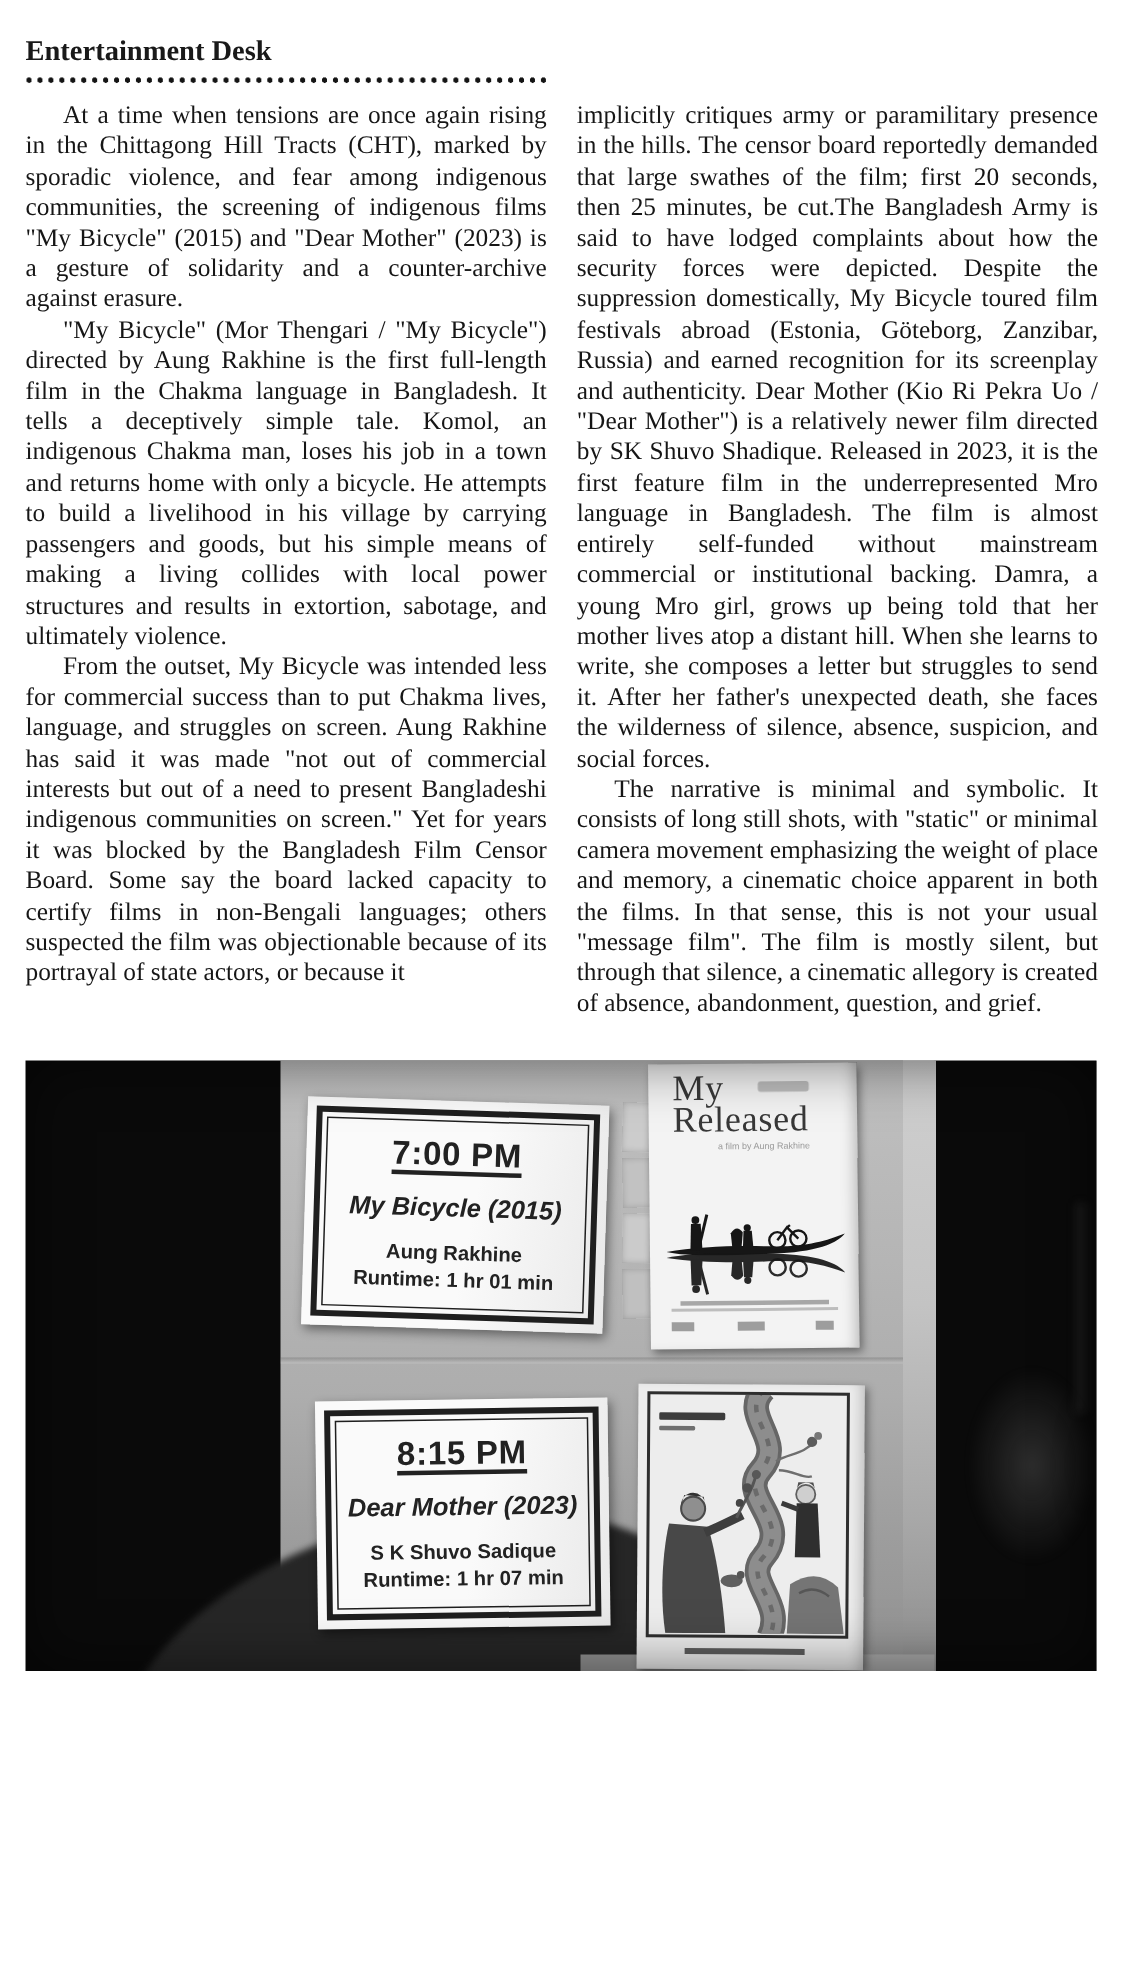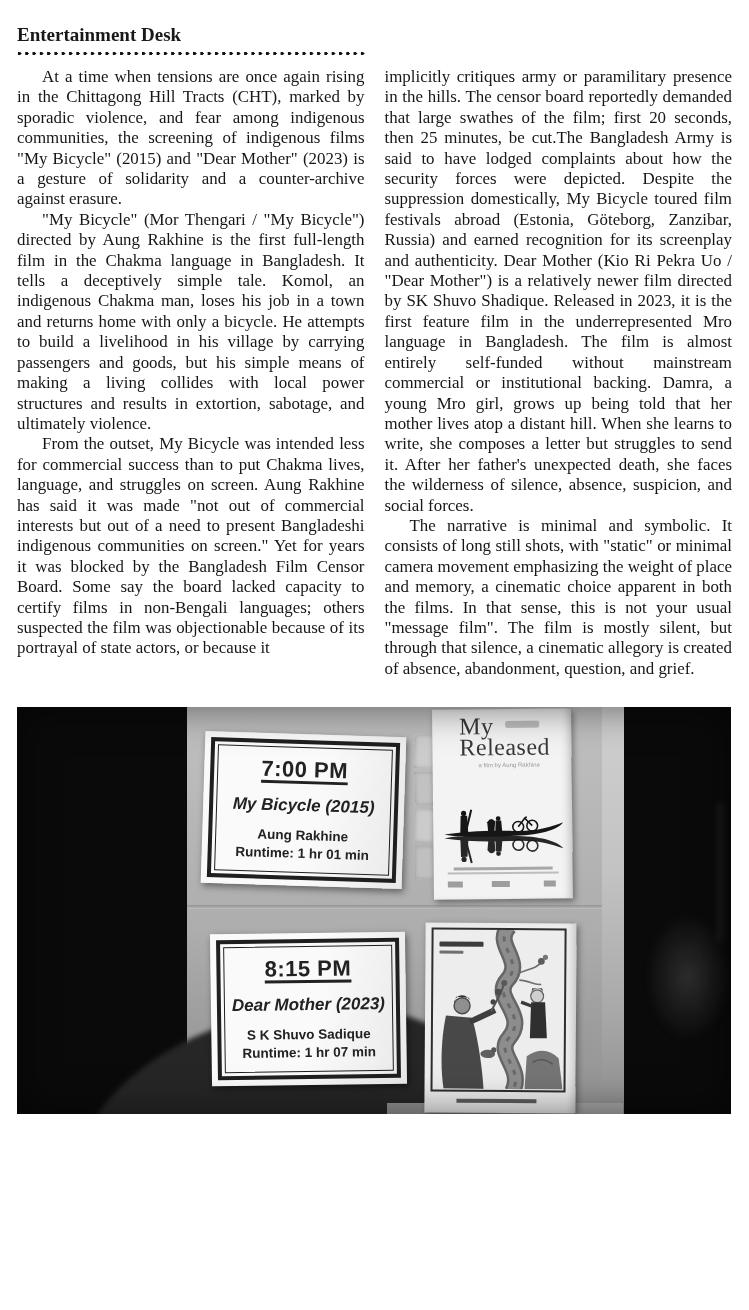--- a/index.html
+++ b/index.html
@@ -73,21 +73,21 @@
   .sign-title{margin-top:13px;font-size:17px;font-weight:700;font-style:italic;}
   .sign-director{margin-top:12px;font-size:13.5px;font-weight:700;}
   .sign-runtime{margin-top:3px;font-size:13.5px;font-weight:700;}
   .sign1{left:186px;top:27px;width:201px;transform:rotate(1.8deg);}
   .sign2{left:194px;top:226px;width:195px;transform:rotate(-0.8deg);}
 
   
   .poster1{left:416px;top:2px;width:139px;height:190px;background:#f3f3f3;
     transform:rotate(-0.6deg);box-shadow:2px 3px 6px rgba(0,0,0,.4),
     inset -7px 0 9px -5px rgba(0,0,0,.25);}
-  .poster1 .p1-title{left:27px;top:7px;font-family:"Liberation Serif",serif;
+  .poster1 .p1-title{left:16px;top:7px;font-family:"Liberation Serif",serif;
     color:#383838;font-size:24px;line-height:21px;letter-spacing:.5px;}
   .p1-script{left:73px;top:12px;width:34px;height:7px;background:#bdbdbd;
     border-radius:2px;filter:blur(.4px);}
   .p1-credit{left:46px;top:53px;font-family:"Liberation Sans",sans-serif;
     font-size:6px;color:#9a9a9a;white-space:nowrap;}
   .p1-art{left:7px;top:96px;}
   .p1-caption1{left:20px;top:158px;width:99px;height:3px;background:#a7a7a7;}
   .p1-caption2{left:14px;top:163px;width:111px;height:2px;background:#bdbdbd;}
   .p1-credits-row{left:14px;top:172px;width:111px;height:7px;}
   .p1-credits-row i{position:absolute;top:0;height:6px;background:#9d9d9d;}

